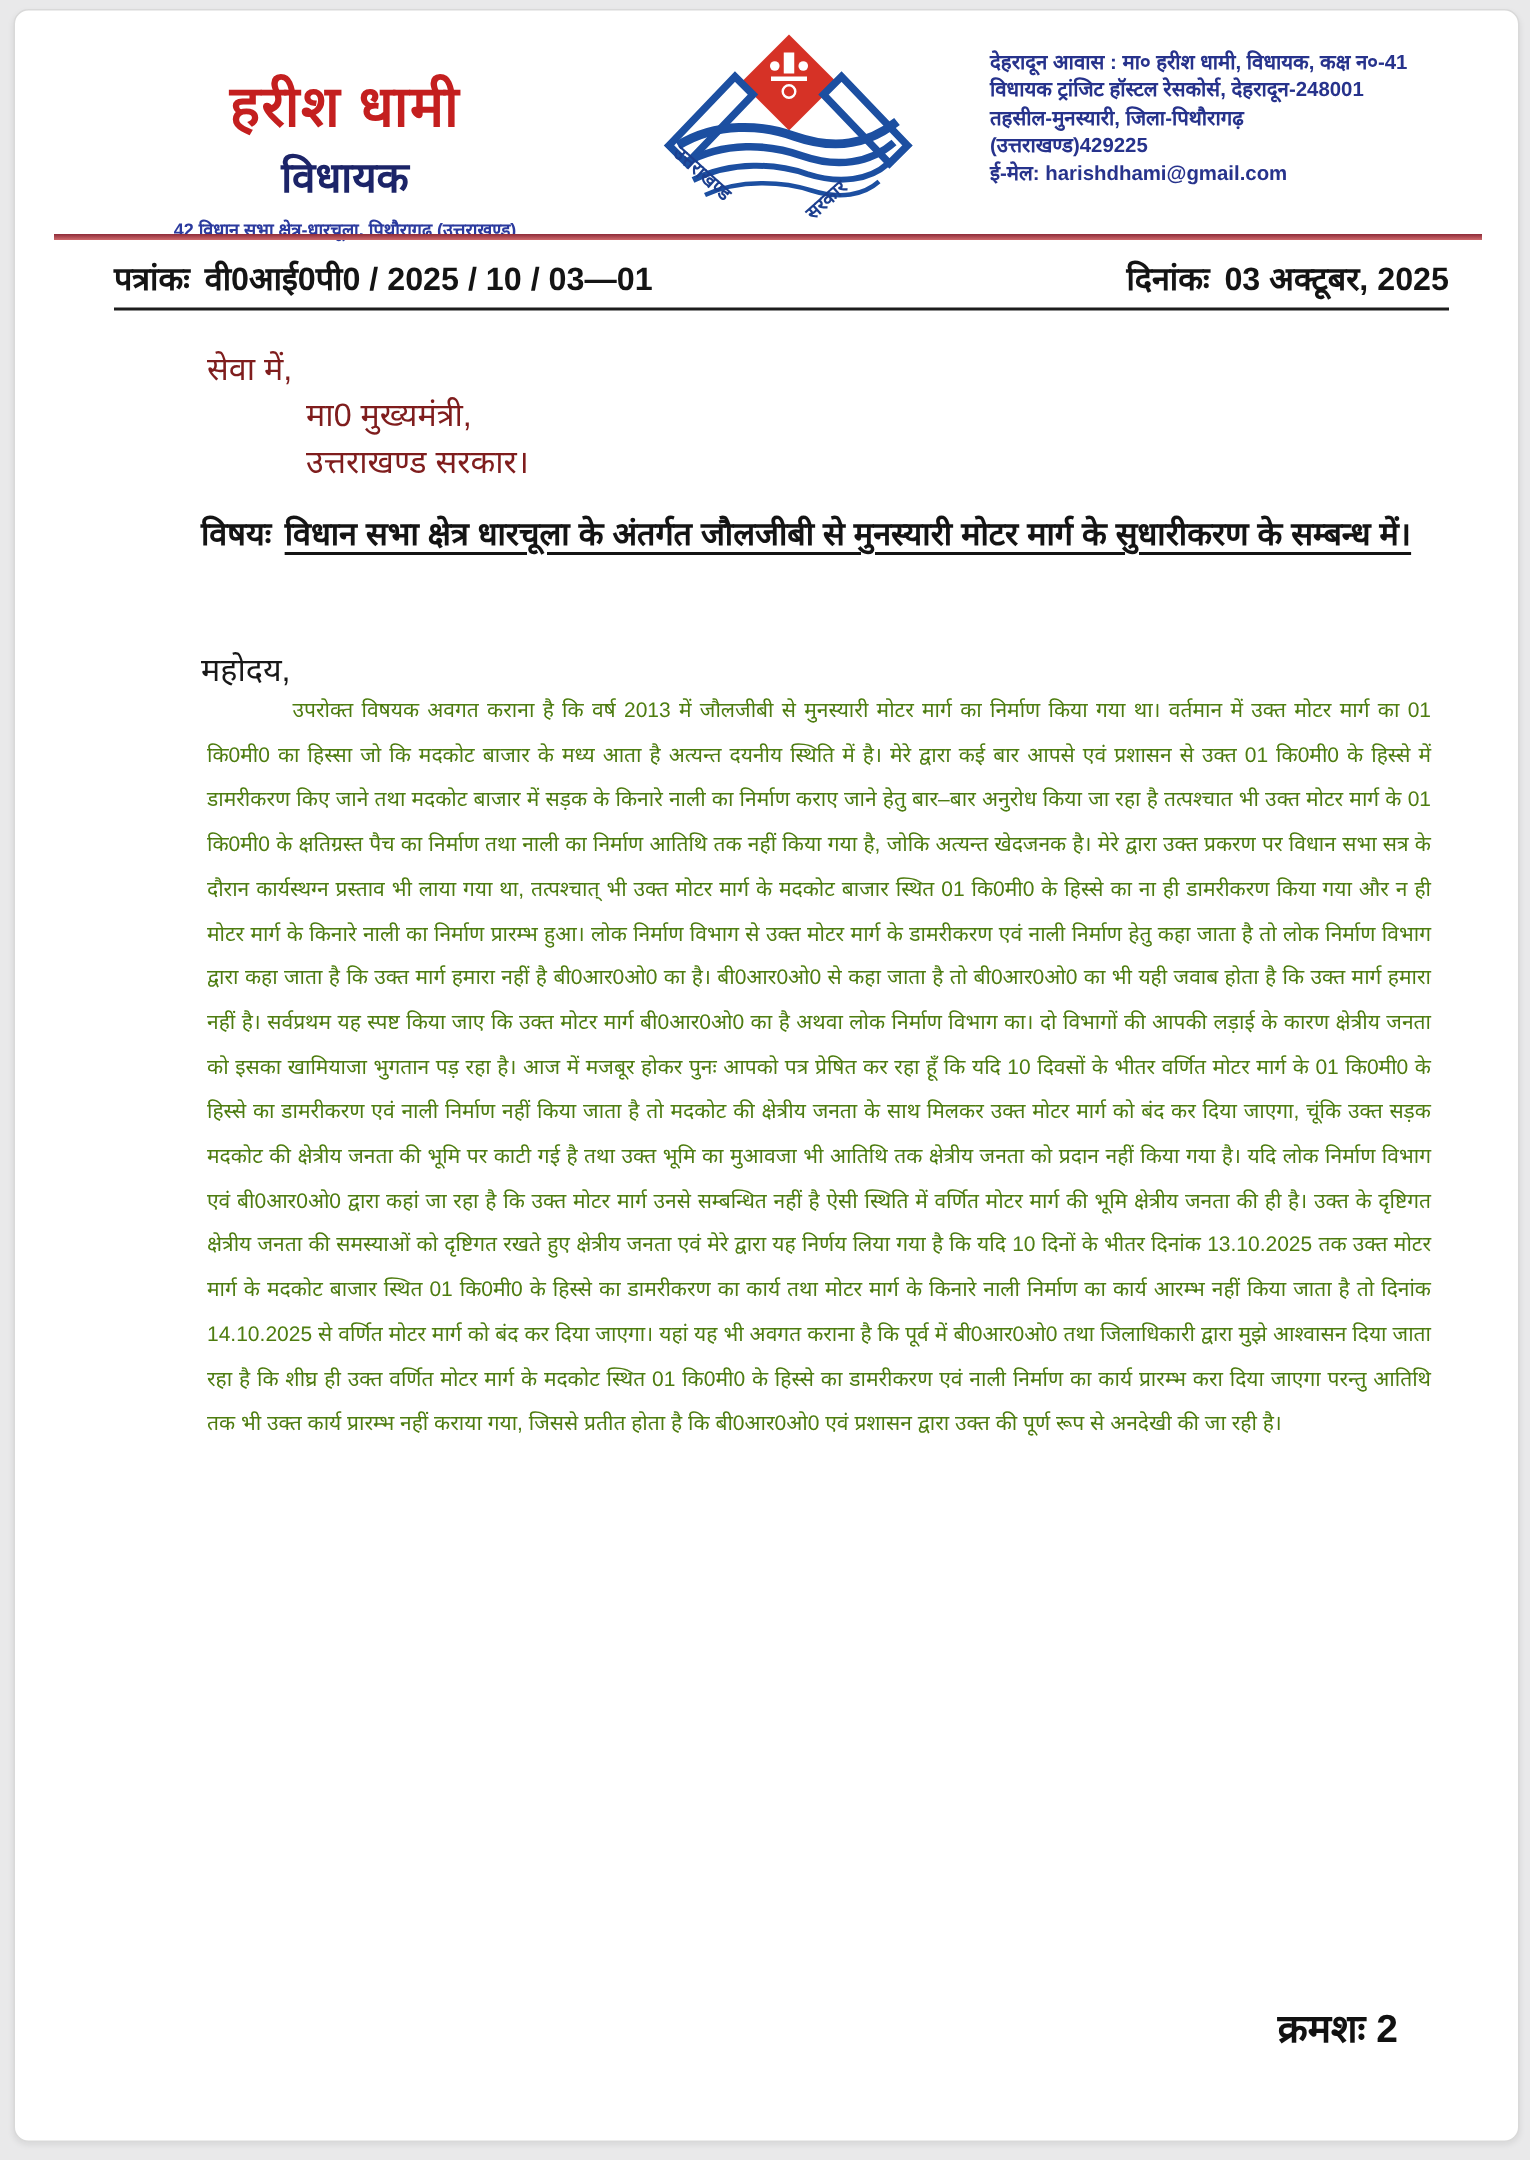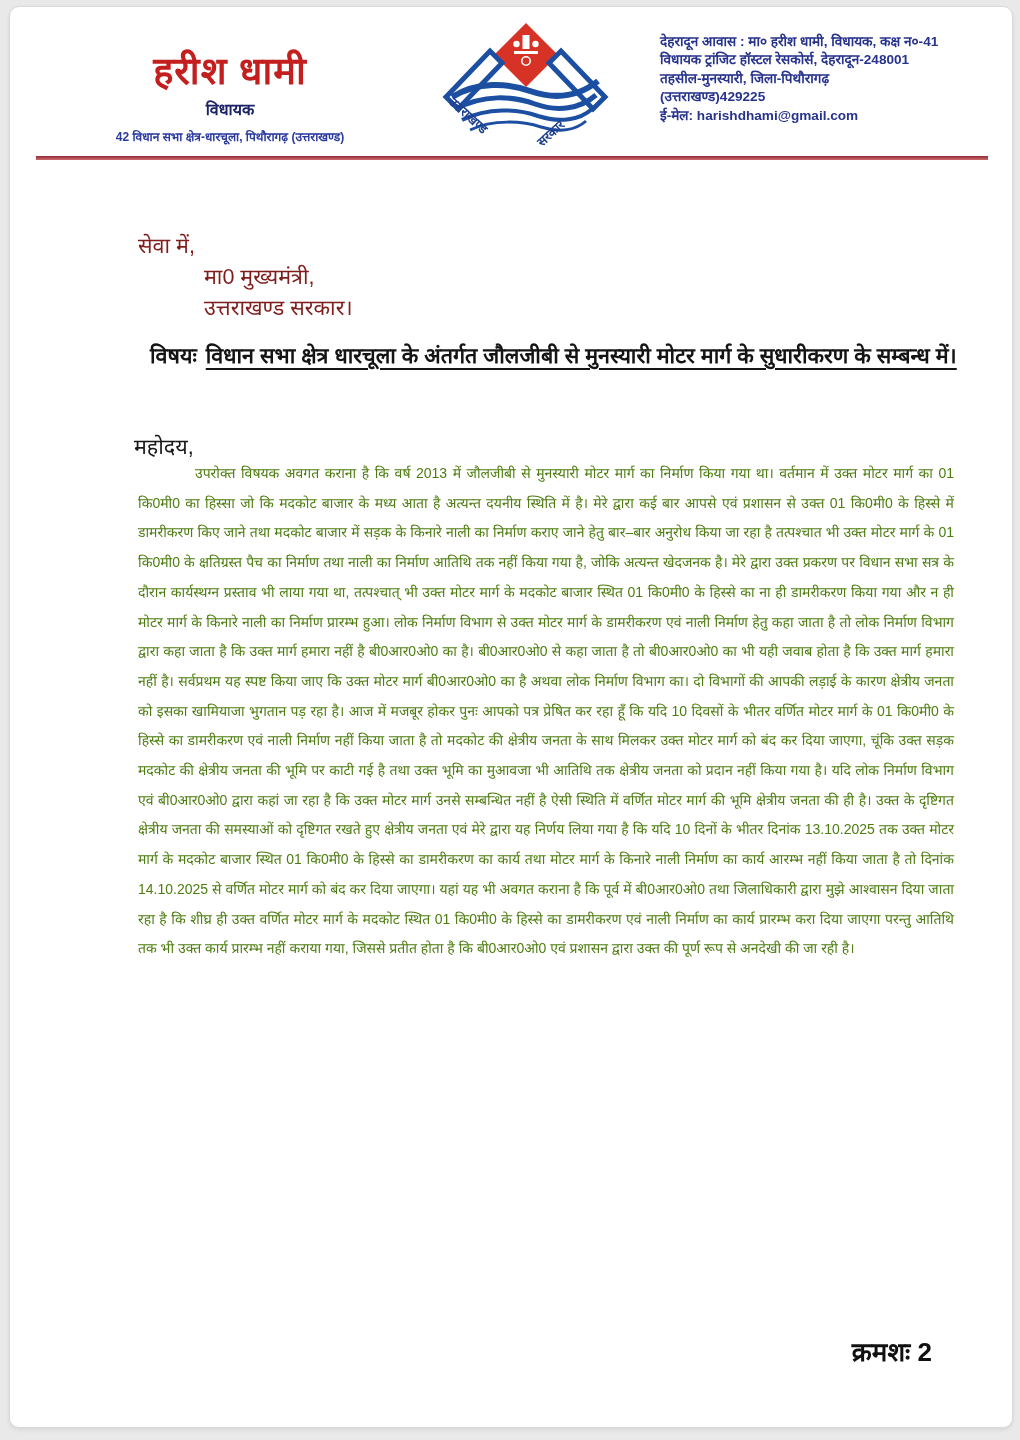--- a/index.html
+++ b/index.html
@@ -9,21 +9,21 @@
     font-family:"Liberation Sans","DejaVu Sans",sans-serif;
   }
   .page{
     position:absolute;left:9px;top:6px;width:1002px;height:1420px;
     background:#ffffff;border:1px solid #d9d9d9;border-radius:10px;
     box-shadow:0 2px 4px rgba(0,0,0,0.08);
   }
   
   .lh-left{position:absolute;left:52px;top:36px;width:336px;text-align:center;}
   .lh-name{font-size:38px;font-weight:bold;color:#c41f1f;letter-spacing:1px;}
-  .lh-title{font-size:16px;font-weight:bold;color:#1c2468;margin-top:3px;text-align:center;}
+  .lh-title{font-size:28px;font-weight:bold;color:#1c2468;margin-top:3px;text-align:center;}
   .lh-const{font-size:12px;font-weight:bold;color:#2b3a9e;margin-top:8px;white-space:nowrap;}
   .lh-logo{position:absolute;left:428px;top:12px;width:175px;height:140px;}
   .lh-right{
     position:absolute;left:650px;top:26px;width:352px;
     font-size:13.6px;line-height:1.36;color:#27338c;font-weight:bold;
   }
   .red-rule{
     position:absolute;left:26px;right:24px;top:149px;height:4px;
     background:linear-gradient(#8e2b38,#cf6a6d);
   }
@@ -37,21 +37,21 @@
   .ref-row .lbl{margin-right:10px;}
   
   .recipient{position:absolute;left:128px;top:224px;font-size:21.5px;color:#7f1d1d;line-height:31px;}
   .recipient .indent{margin-left:66px;}
   
   .subject{
     position:absolute;left:124px;top:332px;width:822px;
     font-size:21.5px;font-weight:bold;color:#141414;line-height:34px;
     padding-left:62px;text-indent:-62px;
   }
-  .subj-label{margin-right:9px;margin-left:16px;}
+  .subj-label{margin-right:9px;}
   .subj-text{text-decoration:underline;text-underline-offset:5px;text-decoration-thickness:1.5px;}
   
   .salutation{position:absolute;left:124px;top:424px;font-size:21.5px;color:#181818;}
   .body-text{
     position:absolute;left:128px;top:452px;width:816px;margin:0;
     font-size:14px;line-height:29.7px;text-align:justify;text-indent:57px;
     color:#4d7c0f;
   }
   .continuation{position:absolute;left:0;right:80px;top:1326px;text-align:right;
     font-size:26px;font-weight:bold;color:#111;}
@@ -97,20 +97,28 @@
       <div>देहरादून आवास : मा० हरीश धामी, विधायक, कक्ष न०-41</div>
       <div>विधायक ट्रांजिट हॉस्टल रेसकोर्स, देहरादून-248001</div>
       <div>तहसील-मुनस्यारी, जिला-पिथौरागढ़</div>
       <div>(उत्तराखण्ड)429225</div>
       <div>ई-मेल: harishdhami@gmail.com</div>
     </div>
   </header>
 
   <div class="red-rule"></div>
 
+  <div class="ref-row">
+    <div>
+      <span class="lbl">पत्रांकः</span><span>वी0आई0पी0 / 2025 / 10 / 03—01</span>
+    </div>
+    <div>
+      <span class="lbl">दिनांकः</span><span>03 अक्टूबर, 2025</span>
+    </div>
+  </div>
 
   <div class="recipient">
     <div>सेवा में,</div>
     <div class="indent">मा0 मुख्यमंत्री,</div>
     <div class="indent">उत्तराखण्ड सरकार।</div>
   </div>
 
   <div class="subject">
     <span class="subj-label">विषयः</span><span class="subj-text">विधान सभा क्षेत्र धारचूला के अंतर्गत जौलजीबी से मुनस्यारी मोटर मार्ग के सुधारीकरण के सम्बन्ध में।</span>
   </div>

